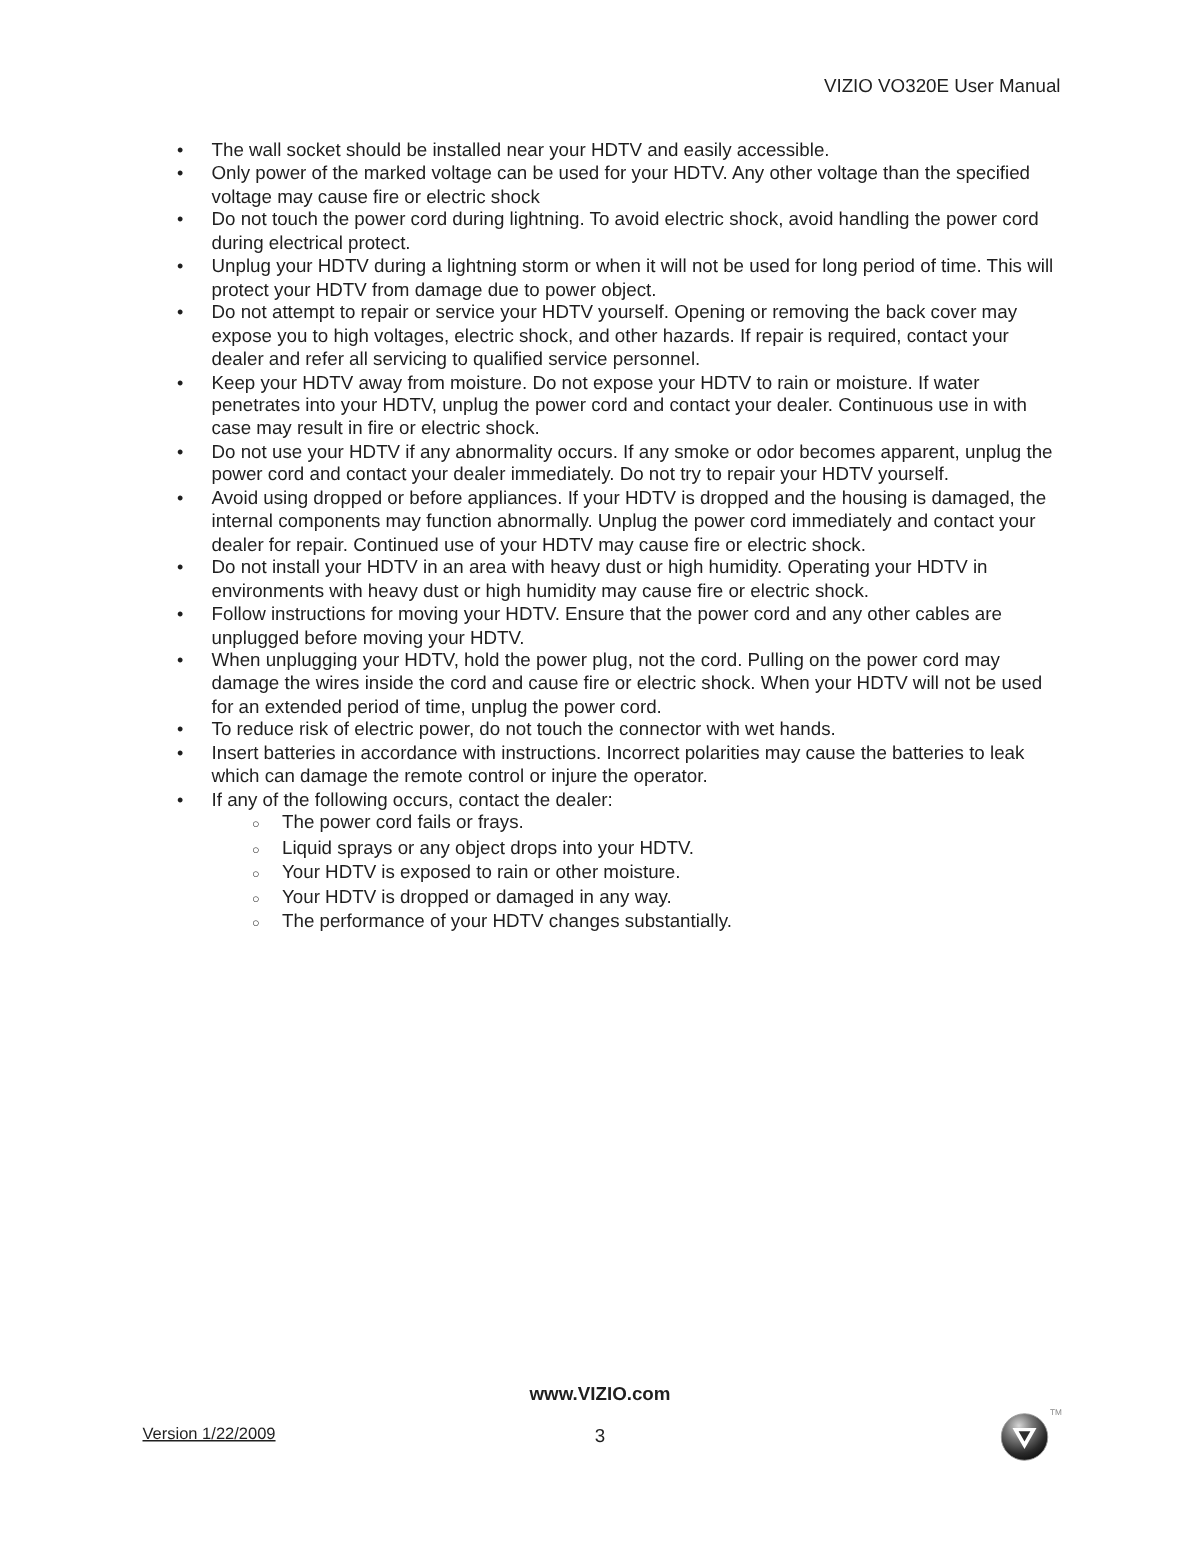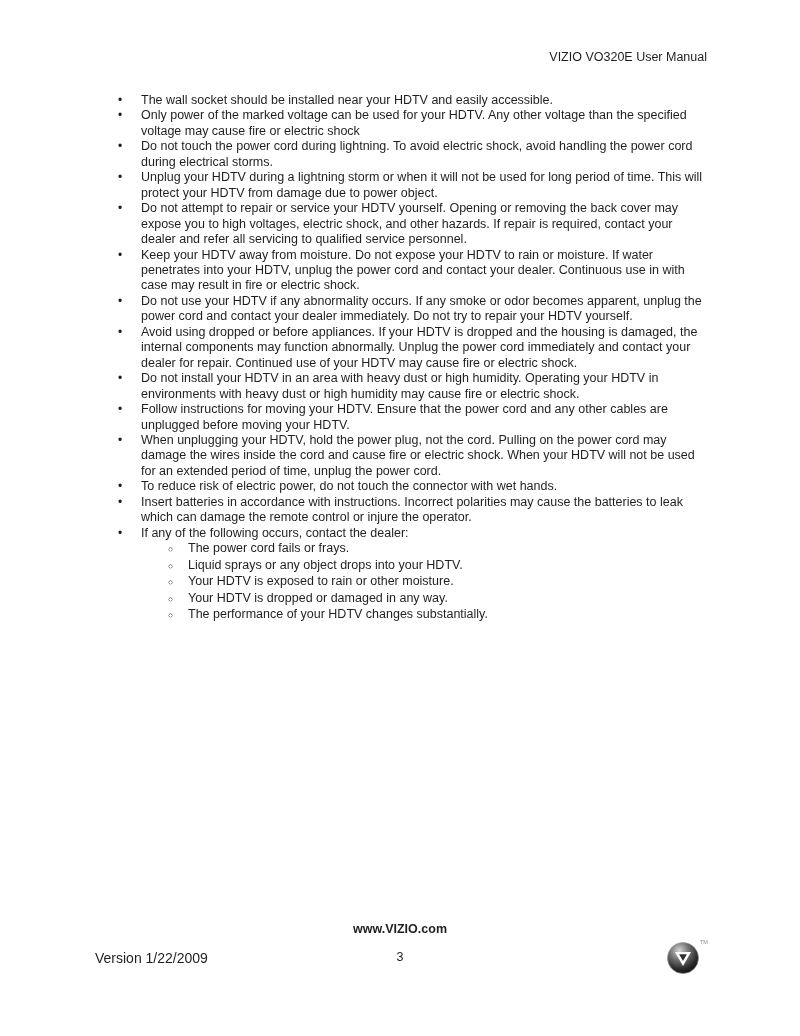--- a/index.html
+++ b/index.html
@@ -39,21 +39,22 @@
   .sub-li .marker {
     flex: 0 0 20px;
     font-size: 8.5px;
     line-height: 15.45px;
     padding-top: 1px;
   }
   .footer-version {
     position: absolute;
     left: 95px;
     top: 950px;
-    font-size: 14px;
+    font-size: 11px;
+    text-decoration: underline;
   }
   .footer-pagenum {
     position: absolute;
     left: 0;
     top: 950px;
     width: 800px;
     text-align: center;
     font-size: 12.5px;
   }
   .footer-site {
@@ -96,21 +97,21 @@
     <div class="li">
       <span class="marker">•</span>
       <span class="t">The wall socket should be installed near your HDTV and easily accessible.</span>
     </div>
     <div class="li">
       <span class="marker">•</span>
       <span class="t">Only power of the marked voltage can be used for your HDTV. Any other voltage than the specified voltage may cause fire or electric shock</span>
     </div>
     <div class="li">
       <span class="marker">•</span>
-      <span class="t">Do not touch the power cord during lightning. To avoid electric shock, avoid handling the power cord during electrical storms.</span>
+      <span class="t">Do not touch the power cord during lightning. To avoid electric shock, avoid handling the power cord during electrical protect.</span>
     </div>
     <div class="li">
       <span class="marker">•</span>
       <span class="t">Unplug your HDTV during a lightning storm or when it will not be used for long period of time. This will protect your HDTV from damage due to power object.</span>
     </div>
     <div class="li">
       <span class="marker">•</span>
       <span class="t">Do not attempt to repair or service your HDTV yourself. Opening or removing the back cover may expose you to high voltages, electric shock, and other hazards. If repair is required, contact your dealer and refer all servicing to qualified service personnel.</span>
     </div>
     <div class="li">

